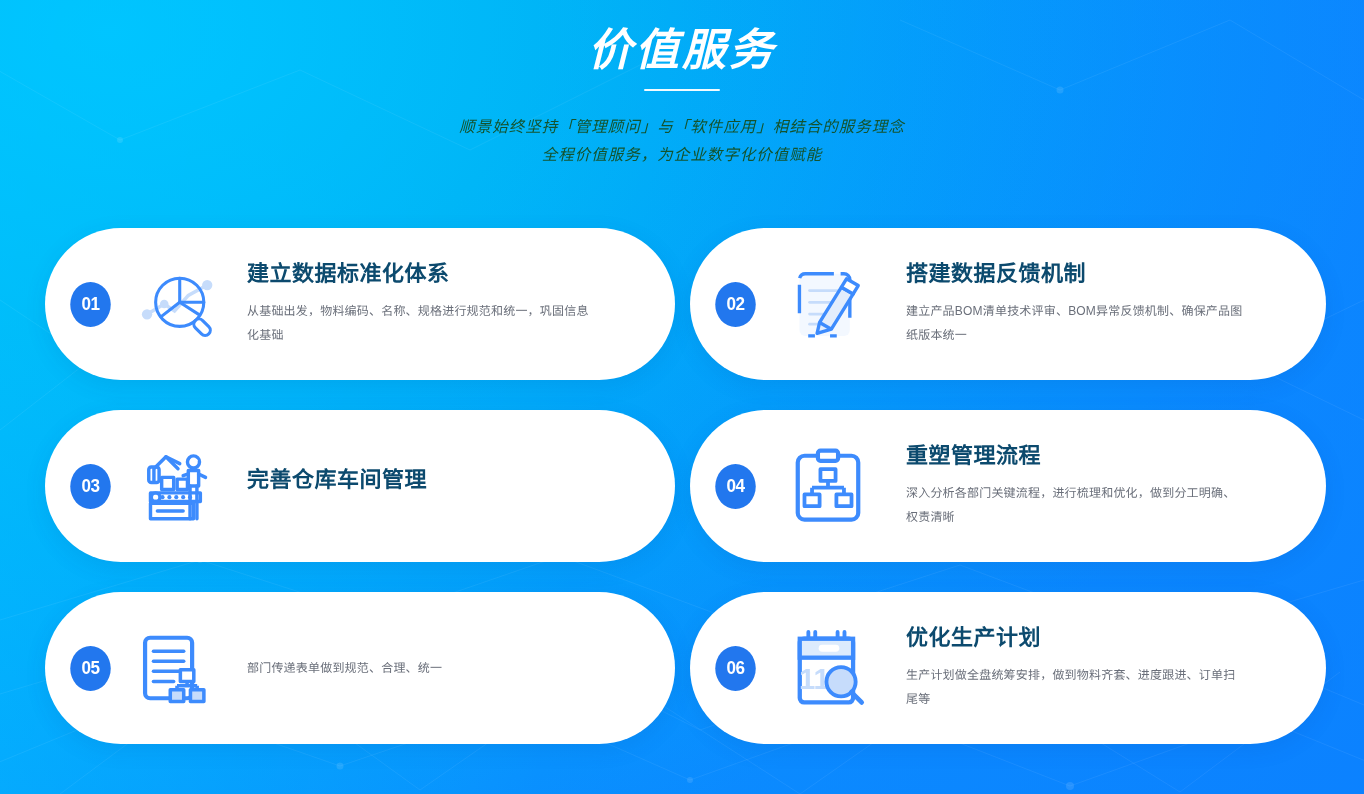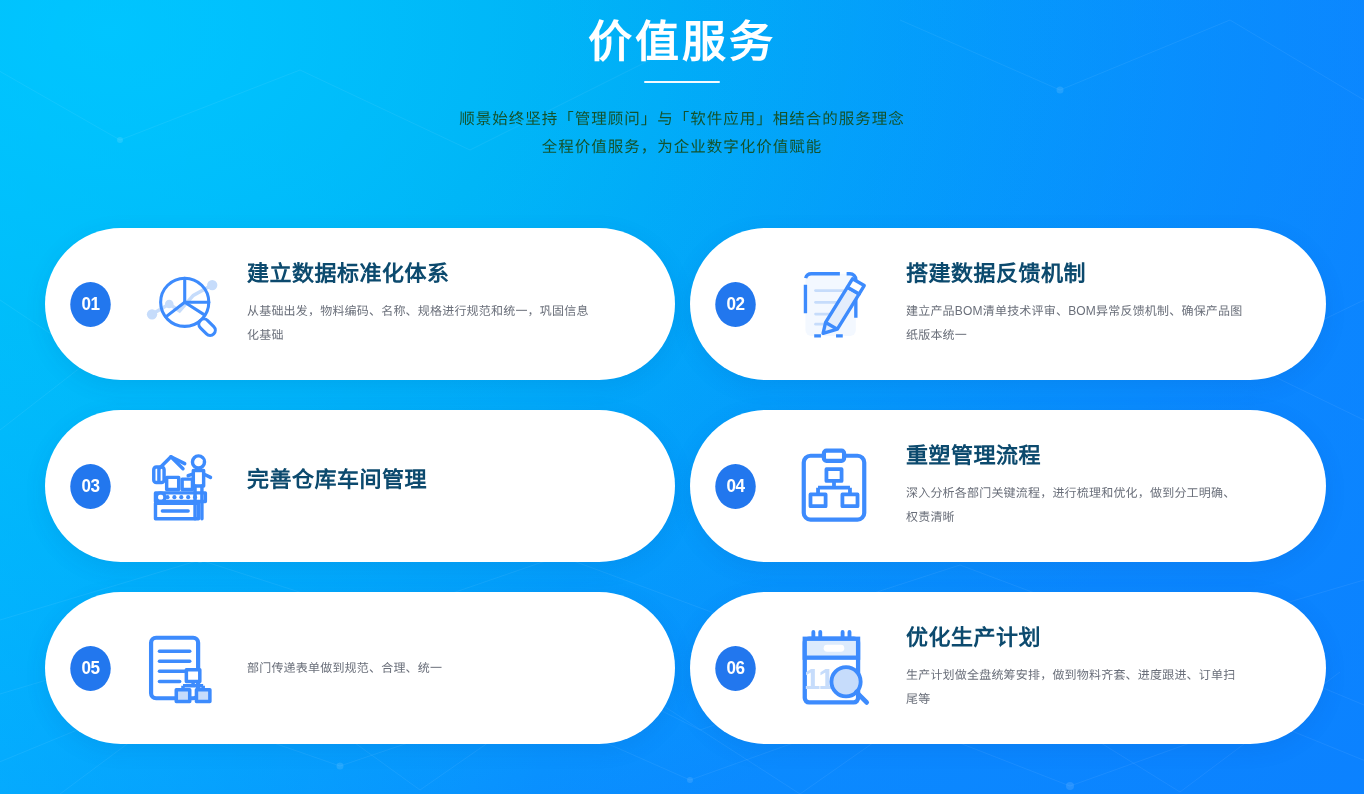--- a/index.html
+++ b/index.html
@@ -16,21 +16,21 @@
     position:absolute;inset:0;
     background:
       radial-gradient(120% 140% at 8% 4%, #00c2ff 0%, #00b3f6 26%, #03a0fb 52%, #0b8cff 78%, #0b86ff 100%);
   }
   #bg-grad2{
     position:absolute;inset:0;
     background:linear-gradient(100deg, rgba(0,200,255,.55) 0%, rgba(0,160,250,0) 45%, rgba(12,125,255,.45) 100%);
   }
   #bg-net{position:absolute;inset:0;opacity:.5;}
   
-  .header{position:absolute;top:0;left:0;width:1364px;text-align:center;}
+  .header{position:absolute;top:8px;left:0;width:1364px;text-align:center;font-style:italic;}
   .page-title{
     margin:0;padding-top:14px;
     font-size:44px;line-height:1.25;font-weight:700;color:#ffffff;
     letter-spacing:3px;
   }
   .title-divider{
     width:76px;height:2px;background:#ffffff;opacity:.95;
     margin:12px auto 0;border-radius:2px;
   }
   .subtitle{
@@ -59,21 +59,21 @@
     display:flex;align-items:center;justify-content:center;
     font-size:19px;font-weight:700;letter-spacing:-.5px;
     font-family:"Liberation Sans Narrow","Liberation Sans",sans-serif;
     margin-left:23px;
     transform:scaleX(.9);
   }
   .card-icon{
     flex:0 0 auto;
     width:96px;height:96px;
     margin-left:22px;
-    display:flex;align-items:center;justify-content:center;
+    display:flex;align-items:center;justify-content:flex-start;
   }
   .card.right .card-icon{margin-left:28px;}
   .card-text{margin-left:16px;padding-right:26px;}
   .card.right .card-text{margin-left:24px;}
   .card-title{
     font-size:22px;font-weight:700;color:#0c4a6e;
     letter-spacing:.5px;line-height:1.2;margin:0 0 12px 0;
   }
   .card-desc{
     font-size:12px;color:#6a6f7a;line-height:24px;margin:0;

